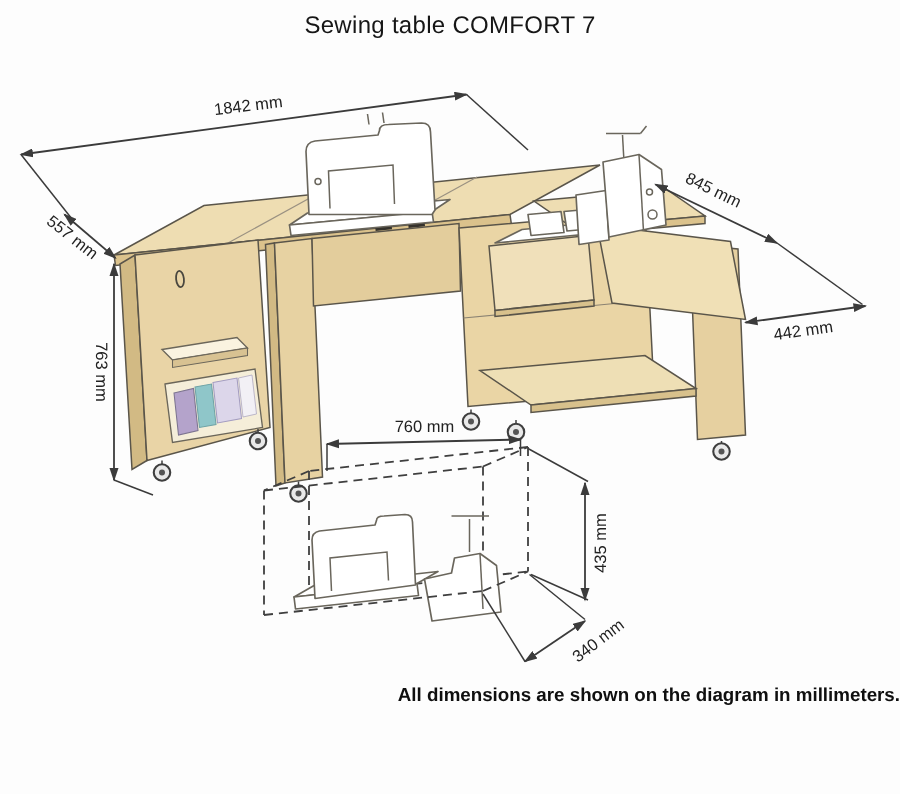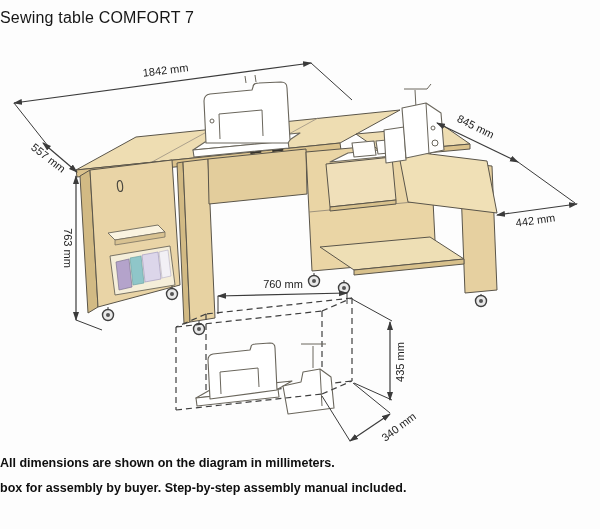--- a/index.html
+++ b/index.html
@@ -1,20 +1,20 @@
 <!DOCTYPE html>
 <html><head>
 <meta charset="utf-8">
 <style>
   html,body{margin:0;padding:0;background:#ffffff;}
   .stage{position:relative;width:600px;height:529px;background:#fdfdfd;overflow:hidden;
          font-family:"Liberation Sans",sans-serif;}
-  .title{position:absolute;top:9px;left:0;width:100%;
+  .title{position:absolute;top:9px;left:0;width:100%;text-align:center;
          font-size:16px;color:#161616;letter-spacing:.2px;}
-  .footer{position:absolute;top:451px;left:0;width:100%;text-align:left;
+  .footer{position:absolute;top:451px;left:0;width:100%;text-align:right;
           font-weight:bold;font-size:12.5px;color:#0f0f0f;line-height:24.8px;}
   svg{position:absolute;left:0;top:0;}
   .dim{stroke:#3b3b3b;stroke-width:1.2;fill:none;}
   .ext{stroke:#3b3b3b;stroke-width:1;fill:none;}
   .dimtxt{font-size:11px;fill:#222;}
   .wood{stroke:#5a554a;stroke-width:1;}
   .mach{fill:#ffffff;stroke:#6a665c;stroke-width:1.1;stroke-linejoin:round;}
   .machln{fill:none;stroke:#6a665c;stroke-width:1;}
   .dash{stroke:#3f3f3f;stroke-width:1.2;fill:none;stroke-dasharray:6 4;}
 </style>
@@ -197,16 +197,15 @@
 
       <line class="dim" x1="350" y1="441" x2="390" y2="414" marker-start="url(#as)" marker-end="url(#ae)"></line>
       <line class="ext" x1="322" y1="396" x2="350" y2="441"></line>
       <line class="ext" x1="353" y1="383" x2="390" y2="413"></line>
       <text class="dimtxt" text-anchor="middle" transform="translate(401,430) rotate(-37)">340 mm</text>
     </g>
   </svg>
 
   <div class="footer">
     <div>All dimensions are shown on the diagram in millimeters.</div>
-    <div>box for assembly by buyer.  Step-by-step assembly manual included.</div>
   </div>
 
 </div>
 
 </body></html>

